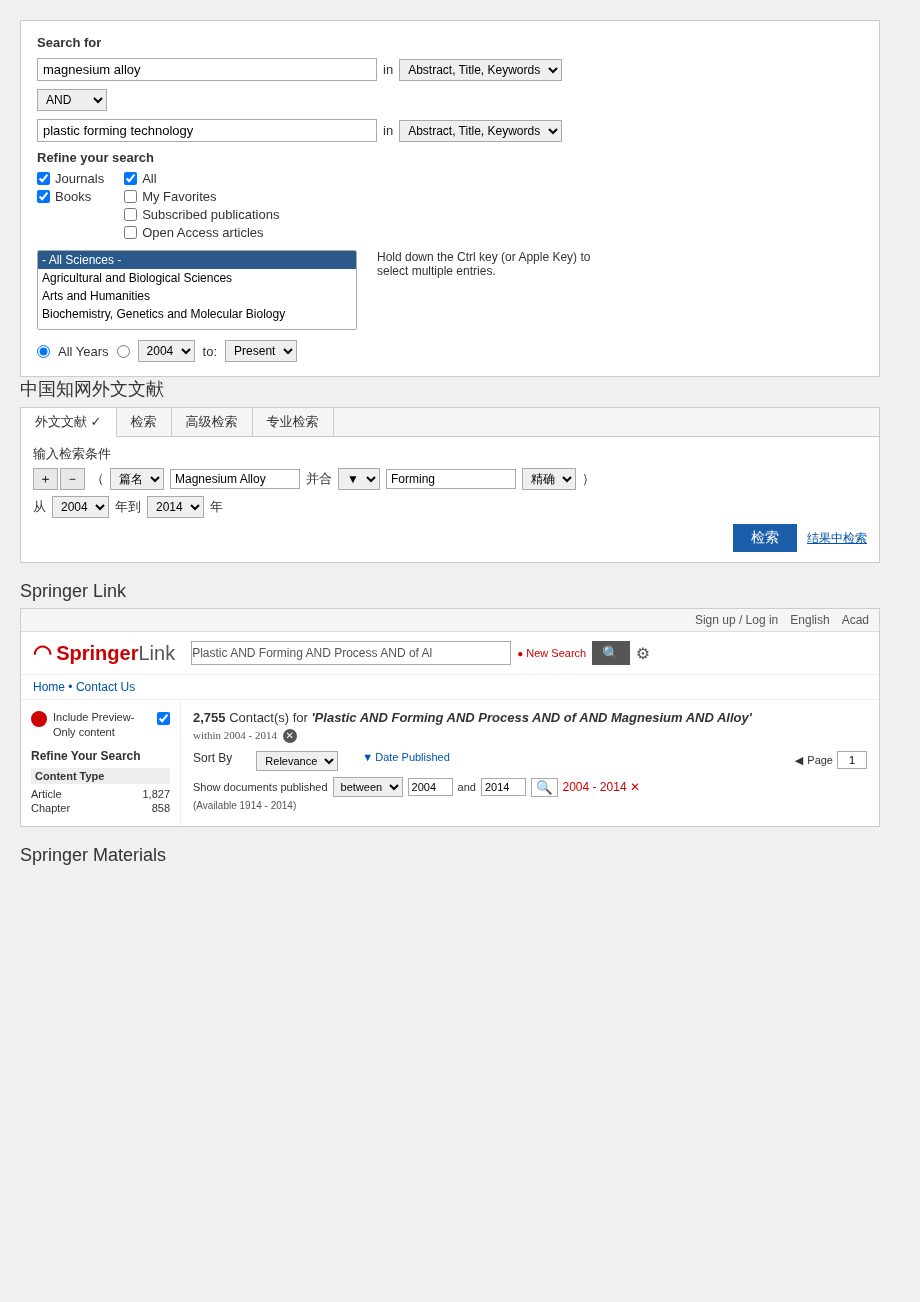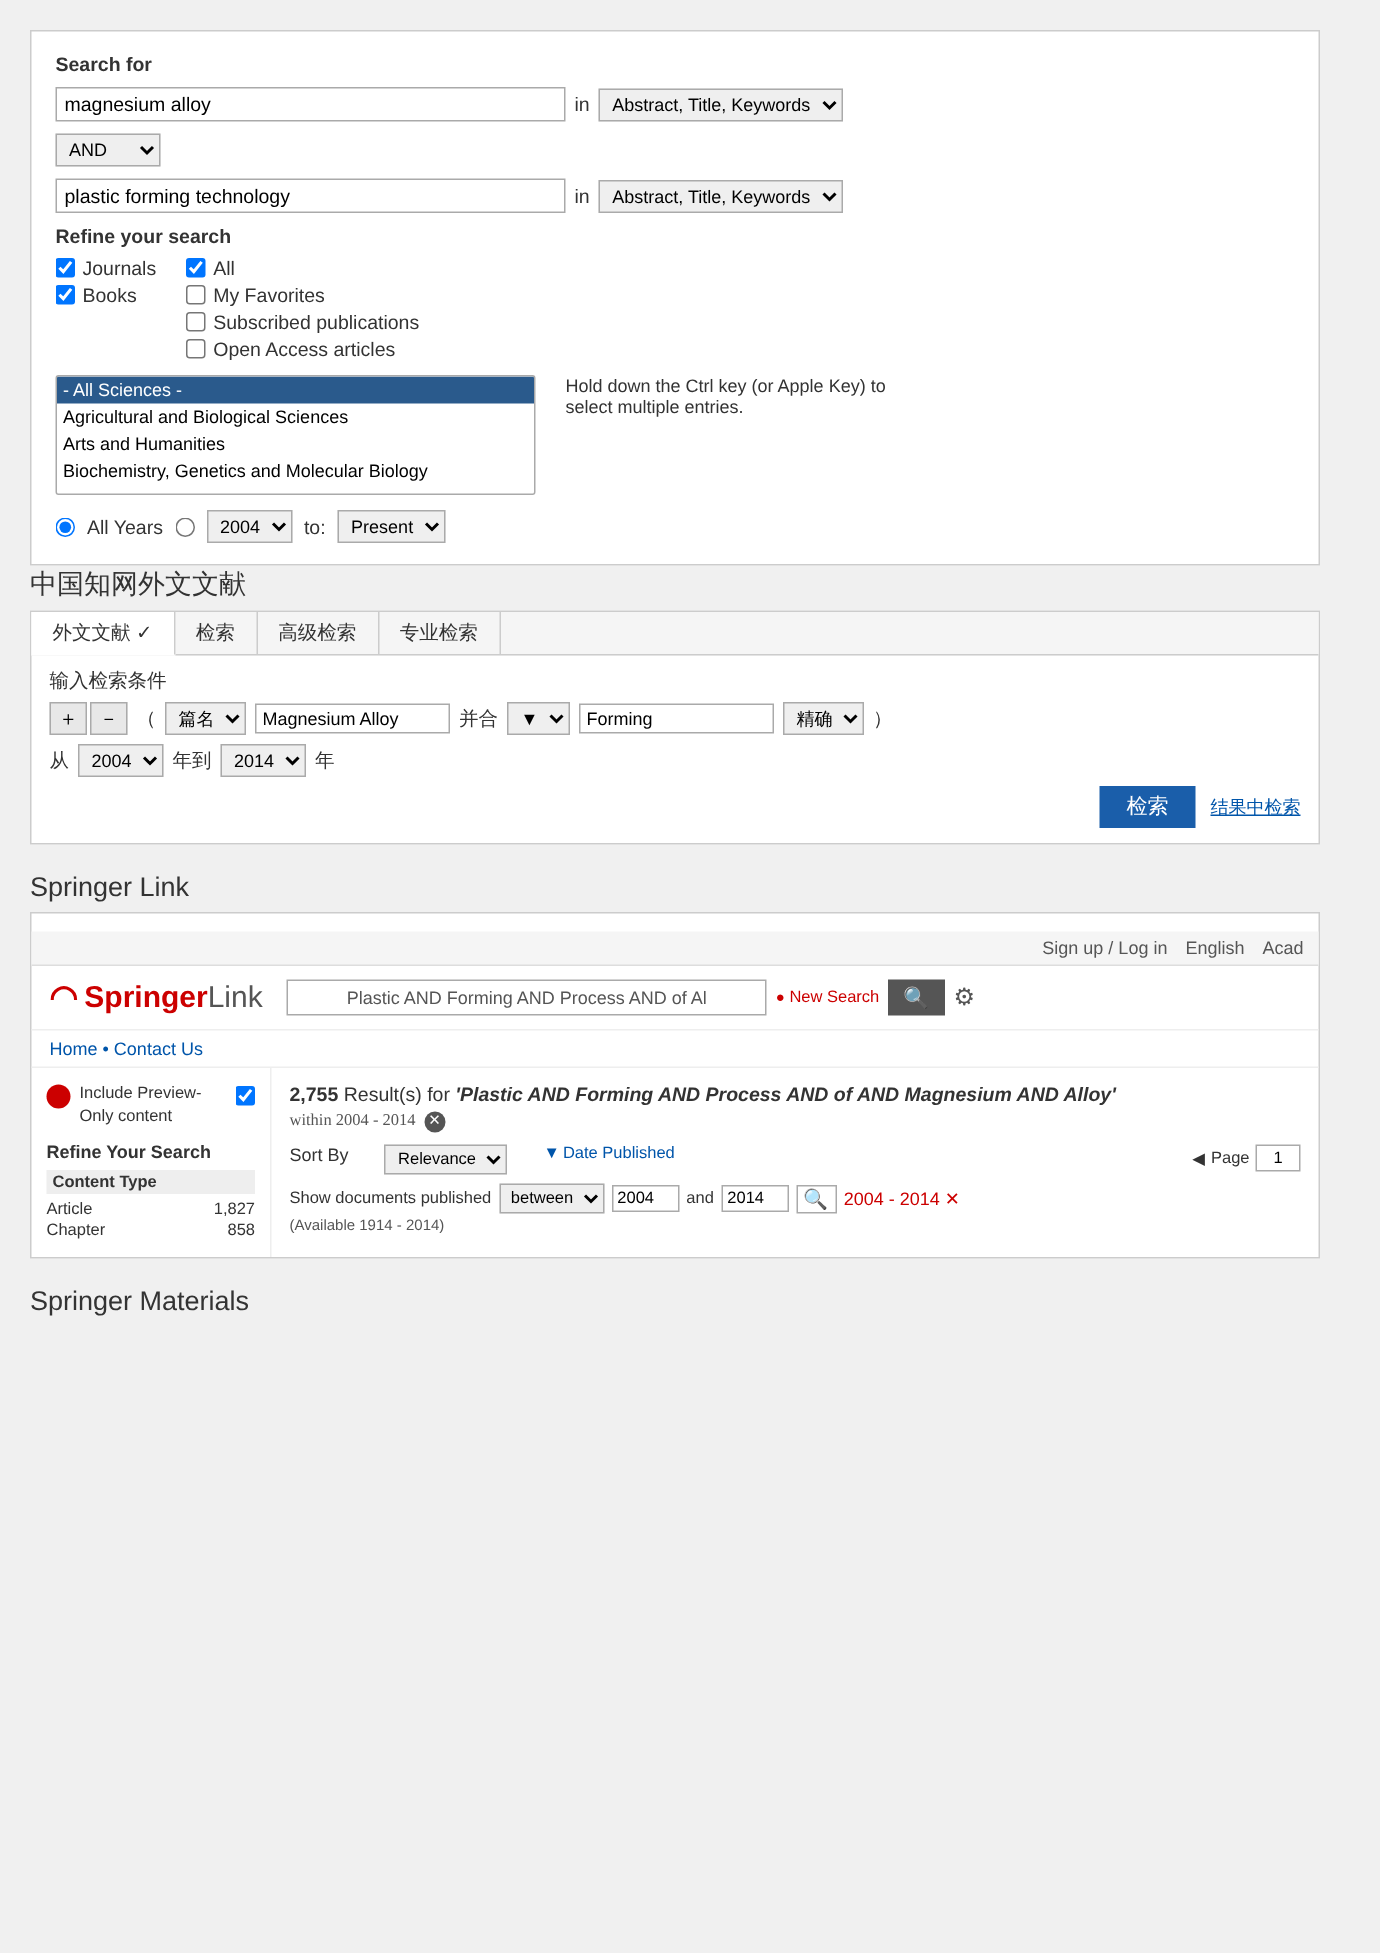--- a/index.html
+++ b/index.html
@@ -224,45 +224,43 @@
     .springer-top-bar {
       background: #f5f5f5;
       border-bottom: 1px solid #ddd;
       padding: 4px 10px;
       display: flex;
       justify-content: flex-end;
       align-items: center;
       gap: 12px;
       font-size: 12px;
       color: #555;
-      margin-top: 12px;
     }
     .springer-top-bar span { cursor: pointer; }
     .springer-logo {
       display: flex;
       align-items: center;
       gap: 4px;
       font-size: 20px;
       font-weight: bold;
       color: #cc0000;
     }
     .springer-search-bar {
       display: flex;
       align-items: center;
       gap: 6px;
       padding: 8px 12px;
       border-bottom: 1px solid #eee;
     }
     .springer-search-input {
       border: 1px solid #aaa;
-      padding: 4px 16px;
+      padding: 4px 0;
       font-size: 12px;
       width: 320px;
       color: #555;
-      text-align: center;
     }
     .springer-new-search {
       font-size: 11px;
       color: #cc0000;
       cursor: pointer;
     }
     .springer-search-btn {
       background: #555;
       border: none;
       color: #fff;
@@ -617,21 +615,21 @@
         </div>
         <div class="content-type-row">
           <span>Chapter</span>
           <span>858</span>
         </div>
       </div>
 
       <div class="springer-main">
         <div class="results-summary">
           <strong>2,755</strong>
-          <span> Result(s) for </span>
+          <span> Contact(s) for </span>
           <span class="bold-query">'Plastic AND Forming AND Process AND of AND Magnesium AND Alloy'</span>
         </div>
         <div class="within-label">
           <span>within 2004 - 2014</span>
           <span class="remove-btn">✕</span>
         </div>
 
         <div class="sort-row">
           <span>Sort By</span>
           <select>

